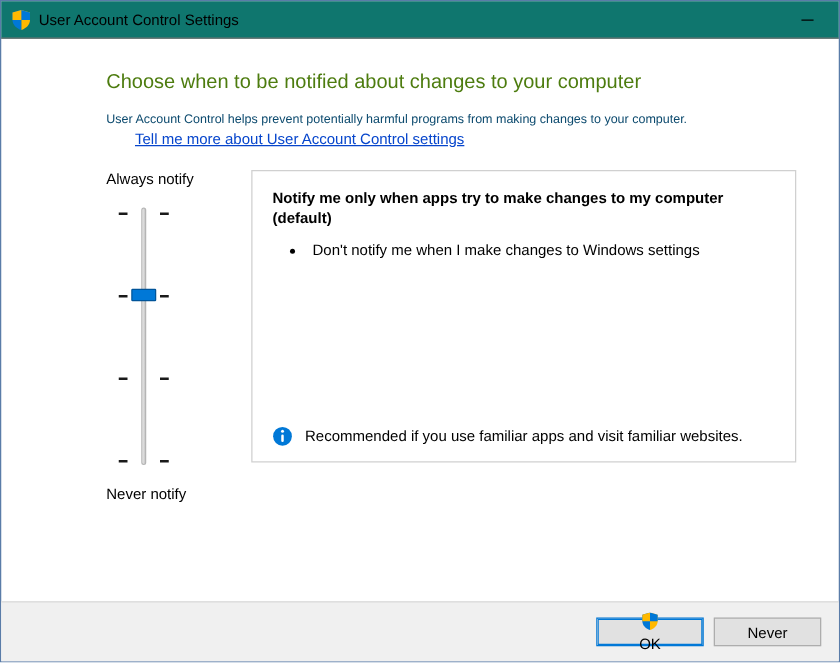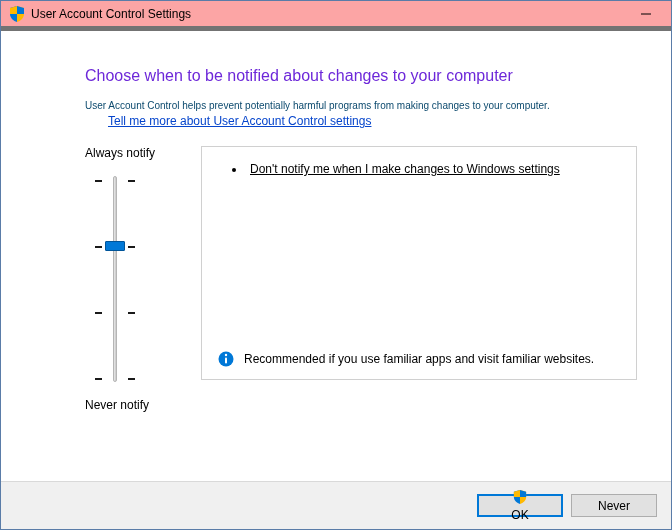--- a/index.html
+++ b/index.html
@@ -17,39 +17,38 @@
     border: 1px solid #5a7ca8;
     display: flex;
     flex-direction: column;
     background: #fff;
   }
   .titlebar {
     height: 30px;
     display: flex;
     align-items: center;
     padding: 0 2px 0 8px;
-    background: #fca5a5;
-    border-bottom: 5px solid #737373;
+    background: #0f766e;
+    border-bottom: 1px solid #737373;
   }
   .titlebar .shield { width: 16px; height: 16px; margin-right: 6px; flex-shrink:0; }
   .titlebar .title-text { flex: 0 0 auto; font-size: 12px; color: #000; }
   .titlebar .spacer { flex: 1 1 auto; }
   .win-btn { width: 46px; height: 30px; display:flex; align-items:center; justify-content:center; }
   .win-btn svg { width: 10px; height: 10px; }
   .content {
     flex: 1 1 auto;
     padding: 26px 34px 0 84px;
     overflow: hidden;
   }
   .heading {
-    color: #6d28d9;
+    color: #4d7c0f;
     font-size: 16px;
     font-weight: 400;
     margin-bottom: 14px;
-    margin-top: 10px;
   }
   .desc { font-size: 10px; color: #0c4a6e; line-height: 1.3; }
   .link { color: #0645cc; text-decoration: underline; cursor: pointer; display: inline-block; margin-top: 2px; margin-left: 23px; }
   .body-row {
     display: flex;
     margin-top: 18px;
   }
   .slider-col {
     width: 116px;
     flex-shrink: 0;
@@ -102,21 +101,21 @@
     height: 234px;
     display: flex;
     flex-direction: column;
   }
   .detail-title {
     font-weight: 700;
     font-size: 12px;
     margin-bottom: 10px;
     line-height: 1.3;
   }
-  .bullet-list { margin: 0; padding: 0 0 0 28px; list-style: disc; font-size: 12px; line-height:1.35;text-decoration:underline; }
+  .bullet-list { margin: 0; padding: 0 0 0 28px; list-style: disc; font-size: 12px; line-height:1.35; }
   .bullet-list li { padding-left: 4px; }
   .detail-spacer { flex: 1 1 auto; }
   .recommend-row { display: flex; align-items: center; gap: 10px; font-size: 12px; line-height: 1.35; }
   .info-icon {
     width: 16px; height: 16px; flex-shrink: 0;
   }
   .footer {
     height: 48px;
     background: #f0f0f0;
     border-top: 1px solid #d9d9d9;
@@ -188,20 +187,21 @@
           <div class="tick left" style="top:142px"></div>
           <div class="tick right" style="top:142px"></div>
           <div class="tick left" style="top:208px"></div>
           <div class="tick right" style="top:208px"></div>
           <div class="slider-thumb" style="top:76px"></div>
         </div>
         <div class="slider-label bottom">Never notify</div>
       </div>
 
       <div class="detail-panel">
+        <div class="detail-title">Notify me only when apps try to make changes to my computer (default)</div>
         <ul class="bullet-list">
           <li>Don't notify me when I make changes to Windows settings</li>
         </ul>
         <div class="detail-spacer"></div>
         <div class="recommend-row">
           <span class="info-icon">
             <svg viewBox="0 0 16 16">
               <circle cx="8" cy="8" r="7.5" fill="#0078d7"></circle>
               <rect x="7" y="6.5" width="2" height="6" rx="1" fill="#fff"></rect>
               <circle cx="8" cy="4" r="1.2" fill="#fff"></circle>

